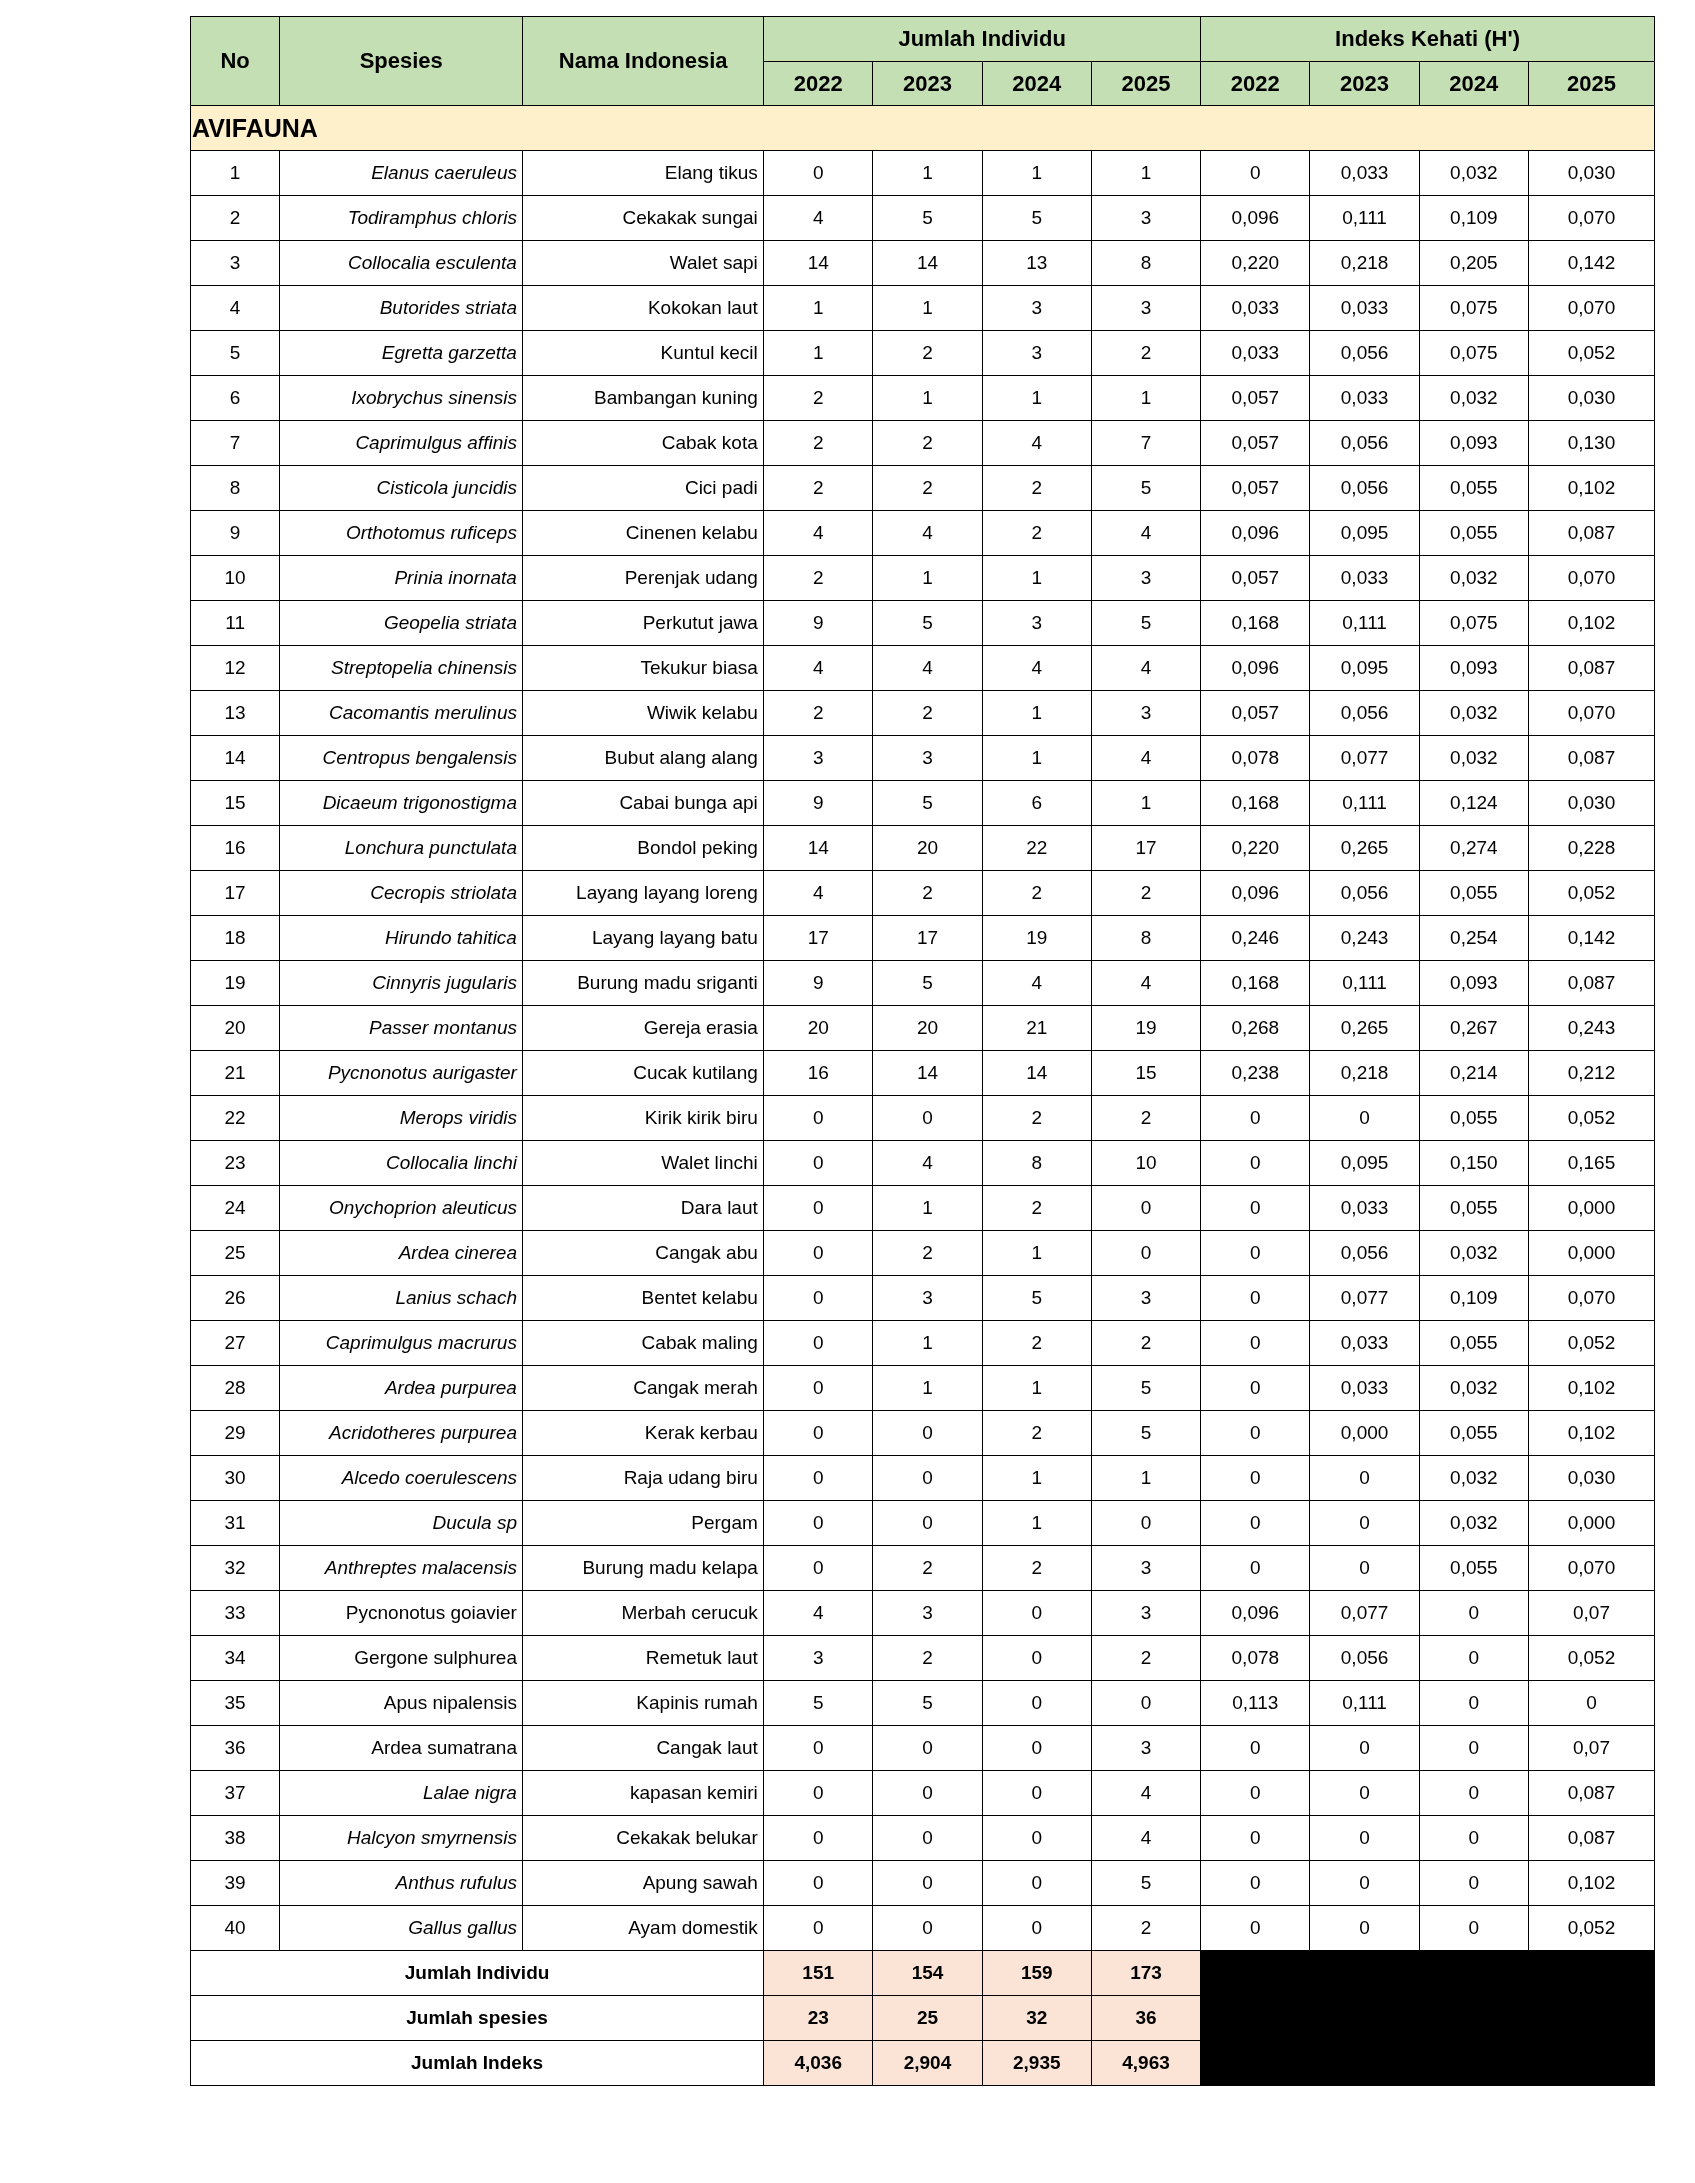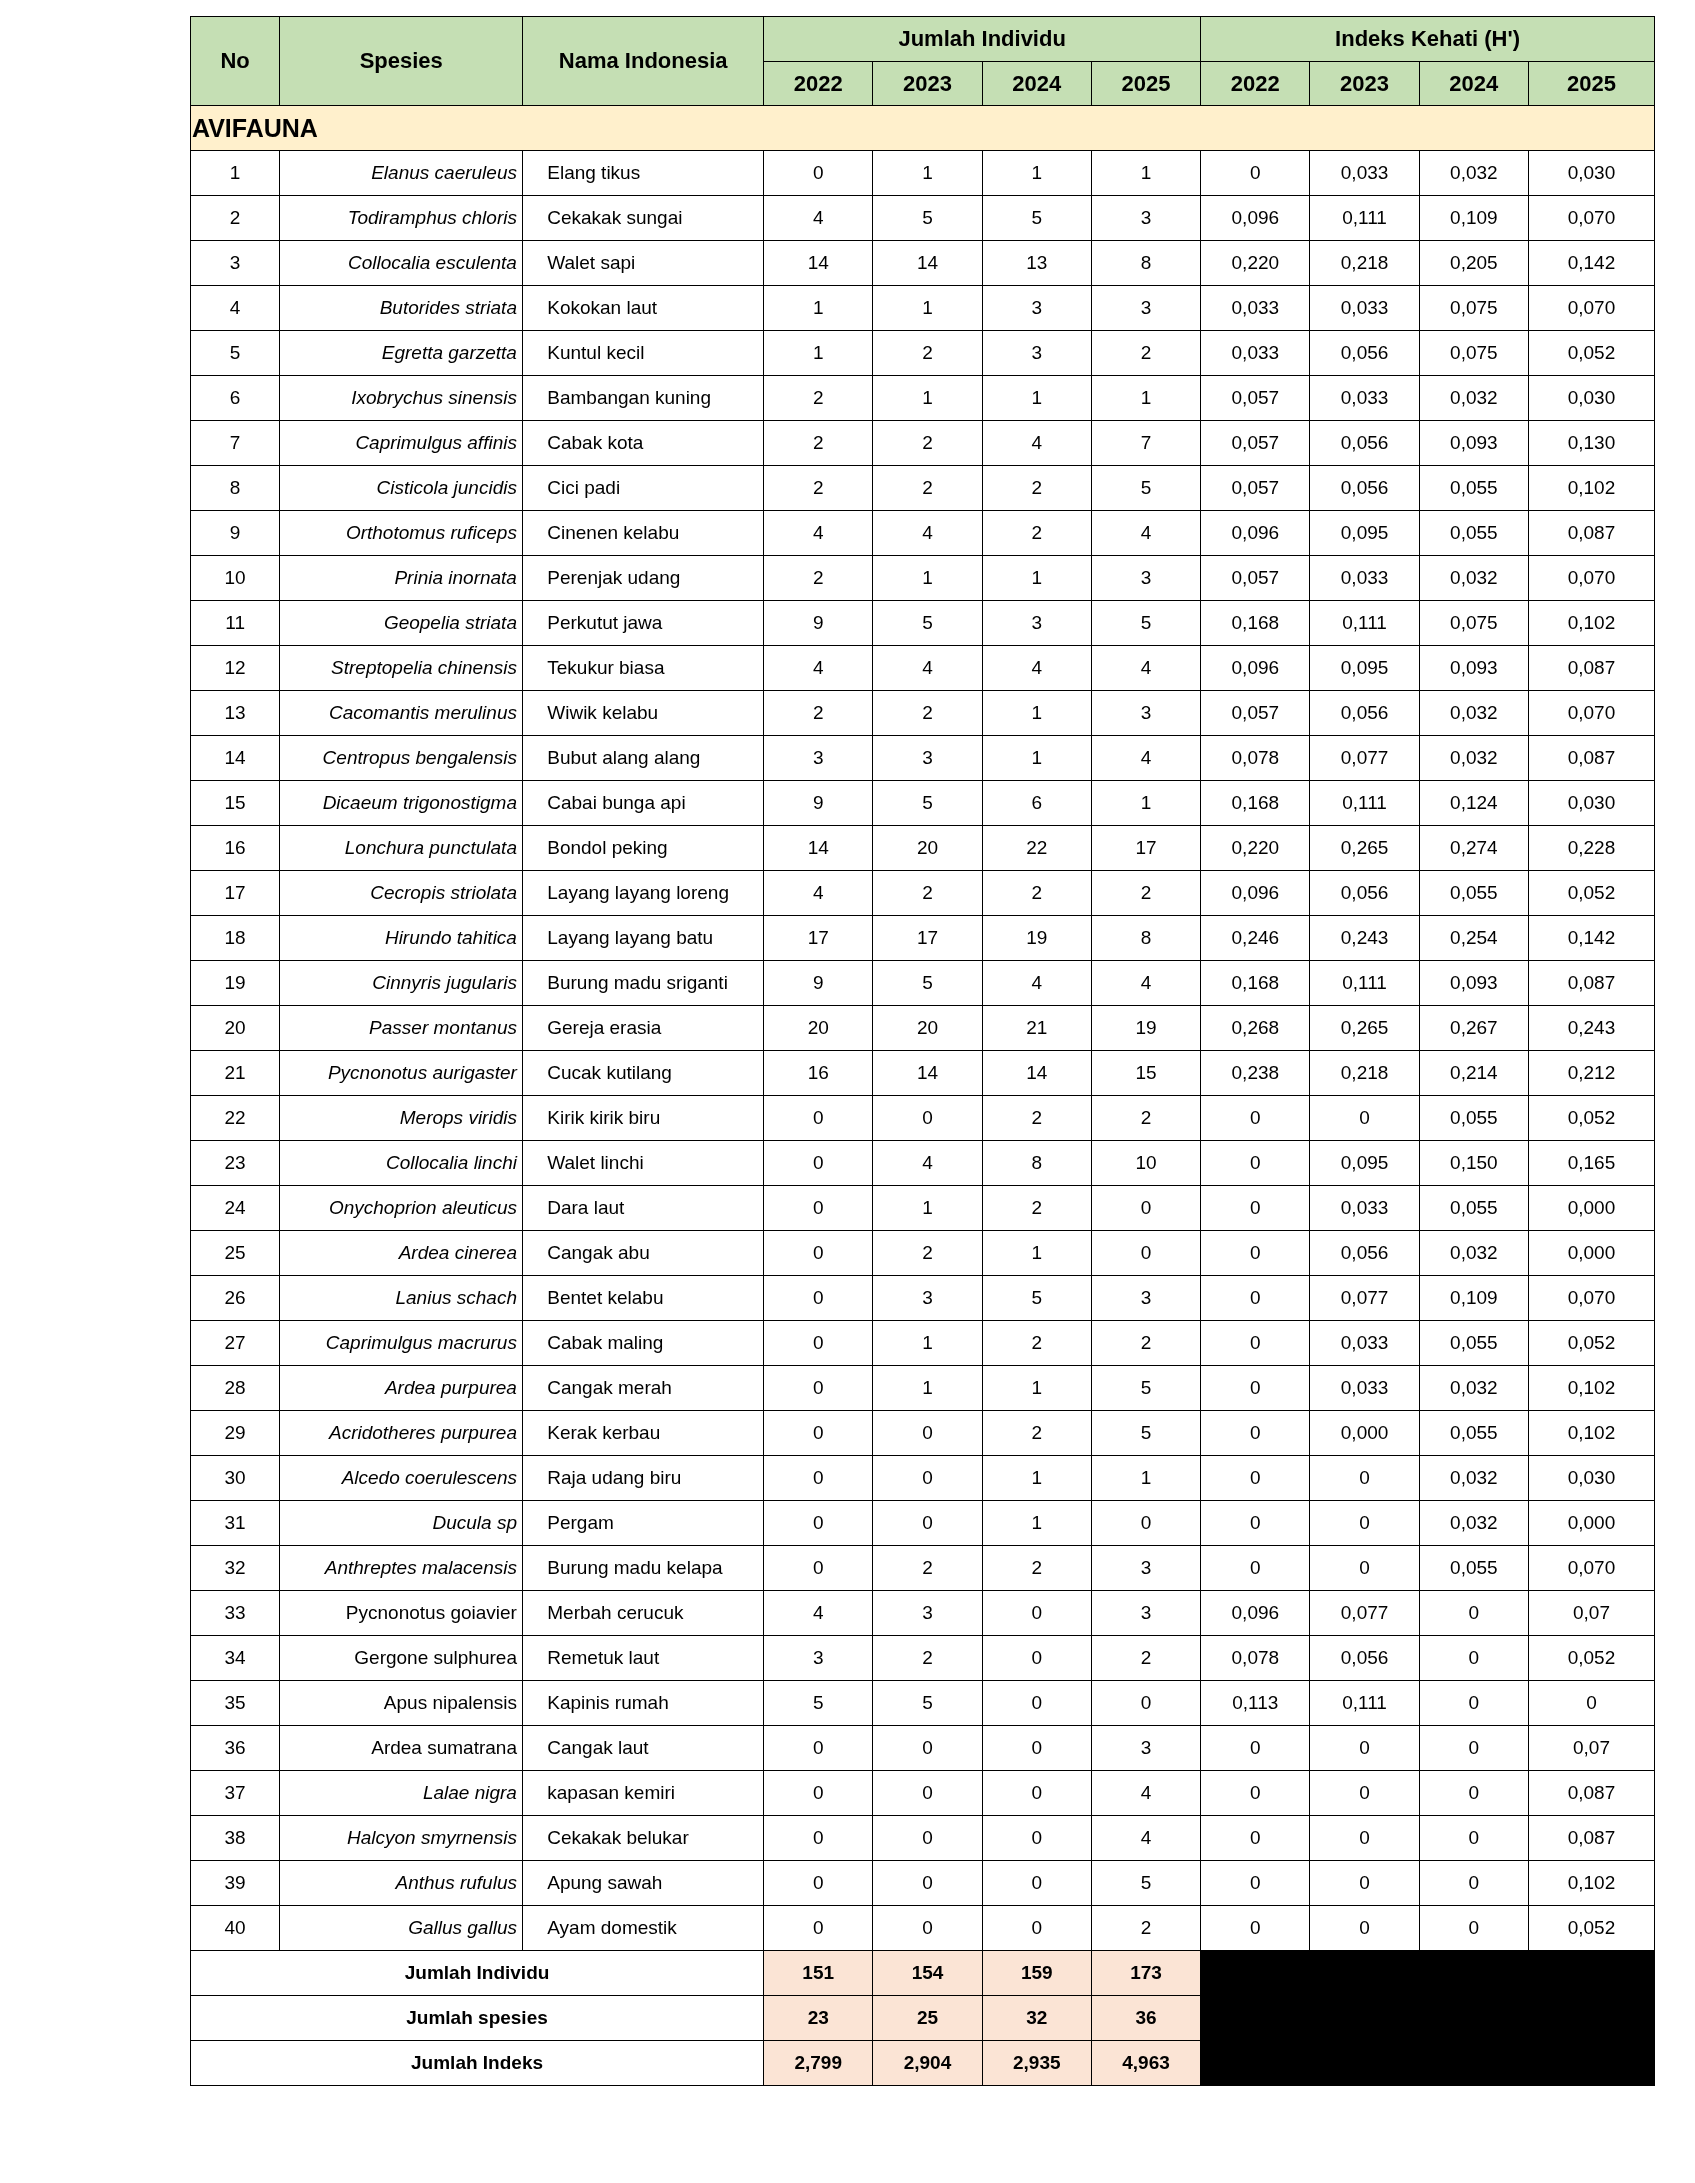--- a/index.html
+++ b/index.html
@@ -19,21 +19,21 @@
   col.c-y  { width: 98px; }
   col.c-h4 { width: 113px; }
   thead th { background: #c5dfb4; font-weight: bold; font-size: 22px; }
   thead tr.h1 th { height: 44px; }
   thead tr.h2 th { height: 43px; }
   tr.section td { background: #fff0cc; height: 44px; text-align: left;
                   font-weight: bold; font-size: 25px; padding-left: 1px; }
   tbody.rows td { height: 44px; font-size: 19px; line-height: 20px; background: #fff; }
   tbody.rows td.sp { text-align: right; padding-left: 16px; padding-right: 5.3px; font-style: italic; }
   tbody.rows td.sp.upright { font-style: normal; }
-  tbody.rows td.nm { text-align: left; padding-left: 24px; padding-right: 5.3px; }
+  tbody.rows td.nm { text-align: right; padding-left: 24px; padding-right: 5.3px; }
   tfoot td { height: 44px; font-weight: bold; font-size: 19px; background: #fff; }
   tfoot td.val { background: #fbe4d5; margin-left: 40px; }
   tfoot td.black { background: #000; border-color: #000; }
 </style>
 </head>
 <body>
 
 <table class="main">
   <colgroup>
     <col class="c-no">
@@ -605,20 +605,20 @@
       </tr>
       <tr>
         <td colspan="3">Jumlah spesies</td>
         <td class="val">23</td>
         <td class="val">25</td>
         <td class="val">32</td>
         <td class="val">36</td>
       </tr>
       <tr>
         <td colspan="3">Jumlah Indeks</td>
-        <td class="val">2,799</td>
+        <td class="val">4,036</td>
         <td class="val">2,904</td>
         <td class="val">2,935</td>
         <td class="val">4,963</td>
       </tr>
     </tfoot>
 </table>
 
 
 </body></html>

